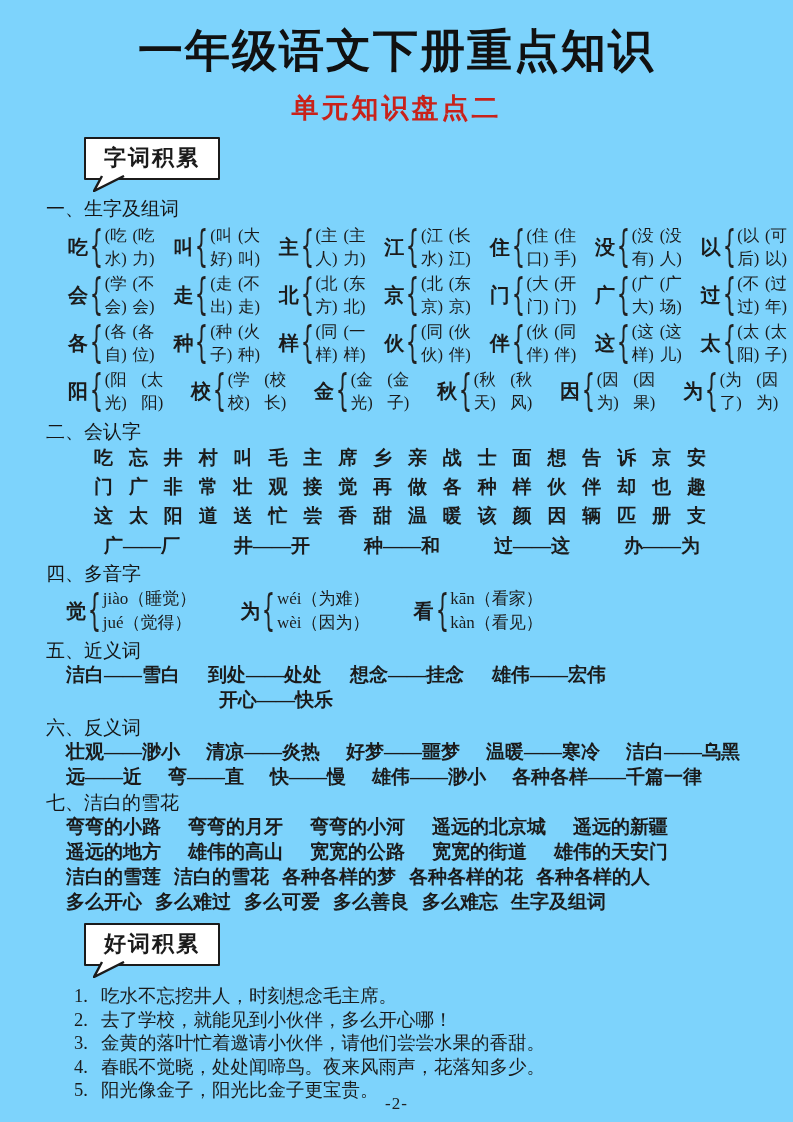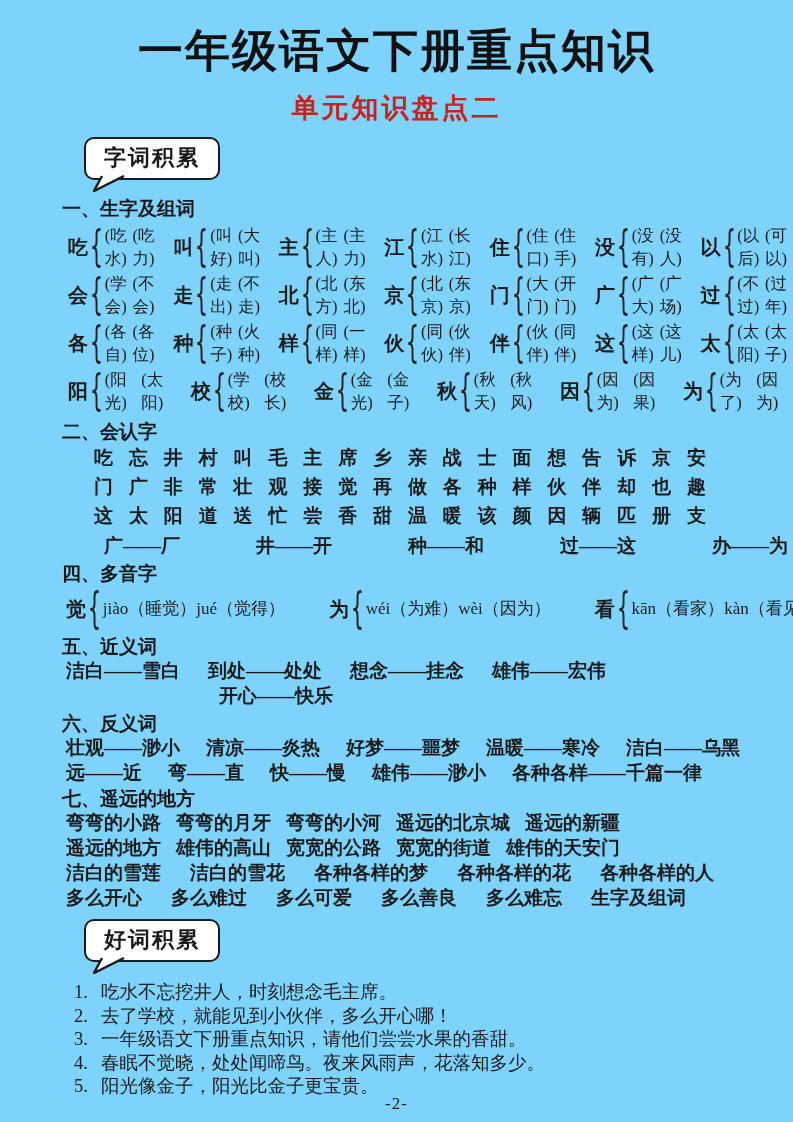--- a/index.html
+++ b/index.html
@@ -12,53 +12,53 @@
     text-align:center;margin:24px 0 0 0;font-size:45px;line-height:1.2;
     font-weight:900;letter-spacing:2px;color:#111;
   }
   .doc-subtitle{
     text-align:center;margin:14px 0 0 0;font-size:27px;line-height:1.2;
     font-weight:700;letter-spacing:3px;color:#c8221a;
   }
   .bubble-wrap{margin:13px 0 0 84px;height:46px;}
   .bubble{
     display:inline-block;position:relative;border:2.5px solid #1b1b1b;
-    border-radius:10px;padding:4px 18px 5px 18px;background:#fff;
+    border-radius:1px;padding:4px 18px 5px 18px;background:#fff;
     font-size:22px;font-weight:700;letter-spacing:2px;
   }
   .bubble .tail{position:absolute;left:7px;bottom:-14px;}
   .sec-h{
-    margin:0 0 0 62px;font-family:"Liberation Sans","DejaVu Sans",sans-serif;
-    font-weight:700;font-size:19px;line-height:23px;color:#161616;
+    margin:0 0 0 46px;font-family:"Liberation Sans","DejaVu Sans",sans-serif;
+    font-weight:400;font-size:19px;line-height:23px;color:#161616;
   }
   .mt16{margin-top:14px;} .mt6{margin-top:6px;} .mt4{margin-top:4px;} .mt2{margin-top:2px;}
   
   .cg-area{margin:4px 0 2px 68px;}
   .cg-row{display:flex;gap:13px;align-items:center;margin-bottom:2px;}
   .cg{display:flex;align-items:center;}
   .cg-char{font-size:20px;font-weight:600;}
   .brace{
     font-family:"DejaVu Sans",sans-serif;font-size:42px;line-height:44px;
     transform:scaleX(.5);margin:0 -5px;font-weight:400;color:#222;
   }
   .cg-words{display:flex;flex-direction:row;font-size:16.5px;line-height:23px;font-weight:500;}
   
   .rc-row{
     display:flex;justify-content:space-between;width:612px;margin-left:94px;
     font-size:19px;line-height:29px;font-weight:600;
   }
   
-  .pair-row{display:flex;gap:76px;margin:2px 0 0 104px;font-size:19px;line-height:28px;font-weight:600;}
+  .pair-row{display:flex;gap:54px;margin:2px 0 0 104px;font-size:19px;line-height:28px;font-weight:600;}
   
   .py-row{display:flex;gap:44px;margin:2px 0 0 66px;}
-  .py-words{display:flex;flex-direction:row;font-size:17px;line-height:24px;font-weight:500;}
+  .py-words{display:flex;flex-direction:column;font-size:17px;line-height:24px;font-weight:500;}
   .py-words span{white-space:nowrap;}
   
   .w-row{display:flex;margin-left:66px;font-size:19px;line-height:25px;font-weight:600;white-space:nowrap;}
-  .gap36{gap:28px;} .gap40{gap:40px;} .gap26{gap:26px;} .gap31{gap:15px;} .gap29{gap:29px;}
+  .gap36{gap:28px;} .gap40{gap:40px;} .gap26{gap:26px;} .gap31{gap:27px;} .gap29{gap:13px;}
   .indent{margin-left:219px;flex-direction:column;}
   
   .sent-list{margin:16px 0 0 74px;}
   .sent{display:flex;font-size:18.5px;line-height:23.5px;font-weight:500;}
   .sent .num{width:27px;flex:none;}
   .page-num{
     position:absolute;left:50%;transform:translateX(-50%);bottom:8px;
     font-size:17px;letter-spacing:1px;color:#222;
   }
 </style>
@@ -463,21 +463,21 @@
     </div>
   <div class="w-row gap26">
 
   <span>远——近</span>
       <span>弯——直</span>
       <span>快——慢</span>
       <span>雄伟——渺小</span>
       <span>各种各样——千篇一律</span>
     </div>
 
-  <h3 class="sec-h mt2">七、遥远的地方</h3>
+  <h3 class="sec-h mt2">七、洁白的雪花</h3>
   <div class="w-row gap31">
 
   <span>弯弯的小路</span>
       <span>弯弯的月牙</span>
       <span>弯弯的小河</span>
       <span>遥远的北京城</span>
       <span>遥远的新疆</span>
     </div>
   <div class="w-row gap31">
 
@@ -521,21 +521,21 @@
         <span>吃水不忘挖井人，时刻想念毛主席。</span>
       </div>
 
       <div class="sent">
         <span class="num">2.</span>
         <span>去了学校，就能见到小伙伴，多么开心哪！</span>
       </div>
 
       <div class="sent">
         <span class="num">3.</span>
-        <span>一年级语文下册重点知识，请他们尝尝水果的香甜。</span>
+        <span>金黄的落叶忙着邀请小伙伴，请他们尝尝水果的香甜。</span>
       </div>
 
       <div class="sent">
         <span class="num">4.</span>
         <span>春眠不觉晓，处处闻啼鸟。夜来风雨声，花落知多少。</span>
       </div>
 
       <div class="sent">
         <span class="num">5.</span>
         <span>阳光像金子，阳光比金子更宝贵。</span>

